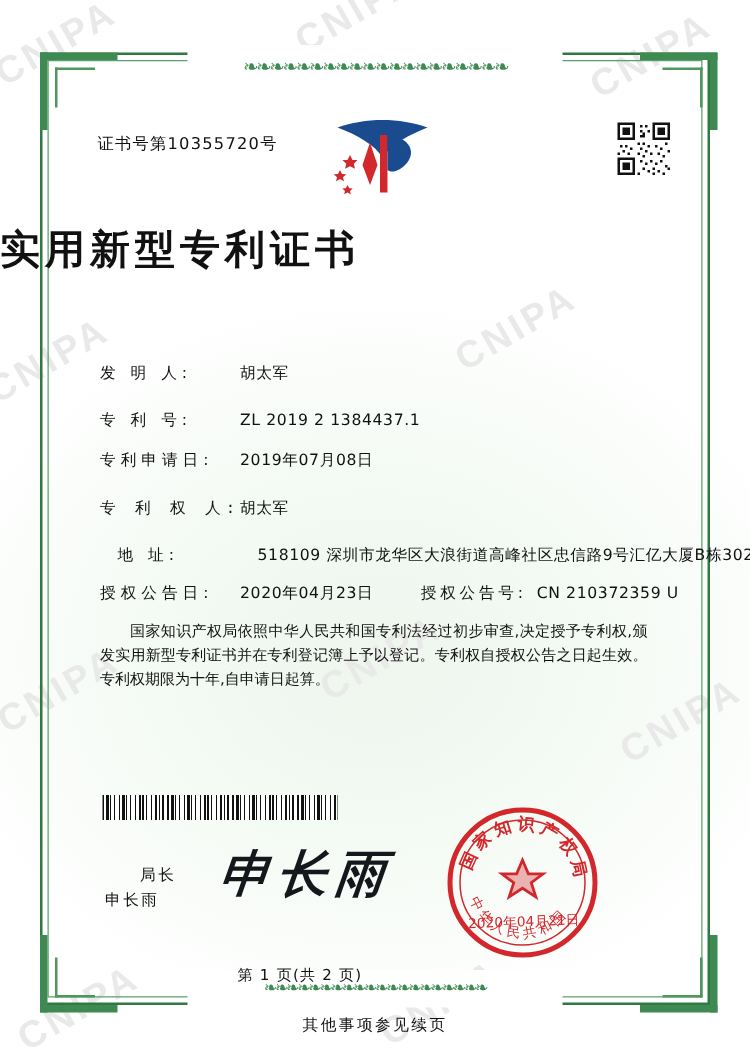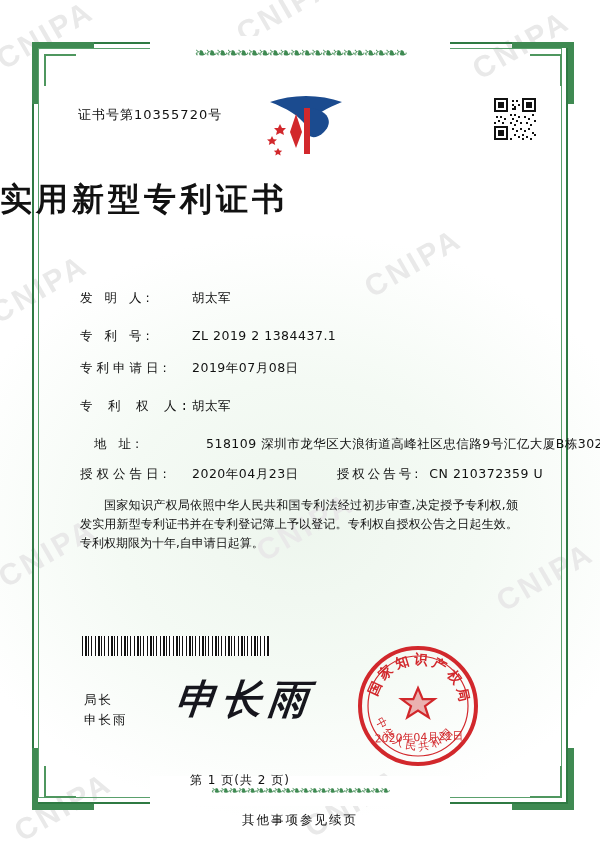--- a/index.html
+++ b/index.html
@@ -208,21 +208,21 @@
 
   
   .sig-label {
     position: absolute;
     left: 84px;
     font-size: 12.5px;
     color: #111;
     letter-spacing: 2px;
     font-family: "DejaVu Sans", sans-serif;
   }
-  .sig-label.l1 { top: 692px; }
+  .sig-label.l1 { top: 692px; margin-left: 28px; }
   .sig-label.l2 { top: 712px; }
 
   .handwriting {
     position: absolute;
     left: 176px; top: 672px;
     font-size: 40px;
     color: #16161d;
     font-family: "DejaVu Serif", serif;
     font-style: italic;
     font-weight: bold;

